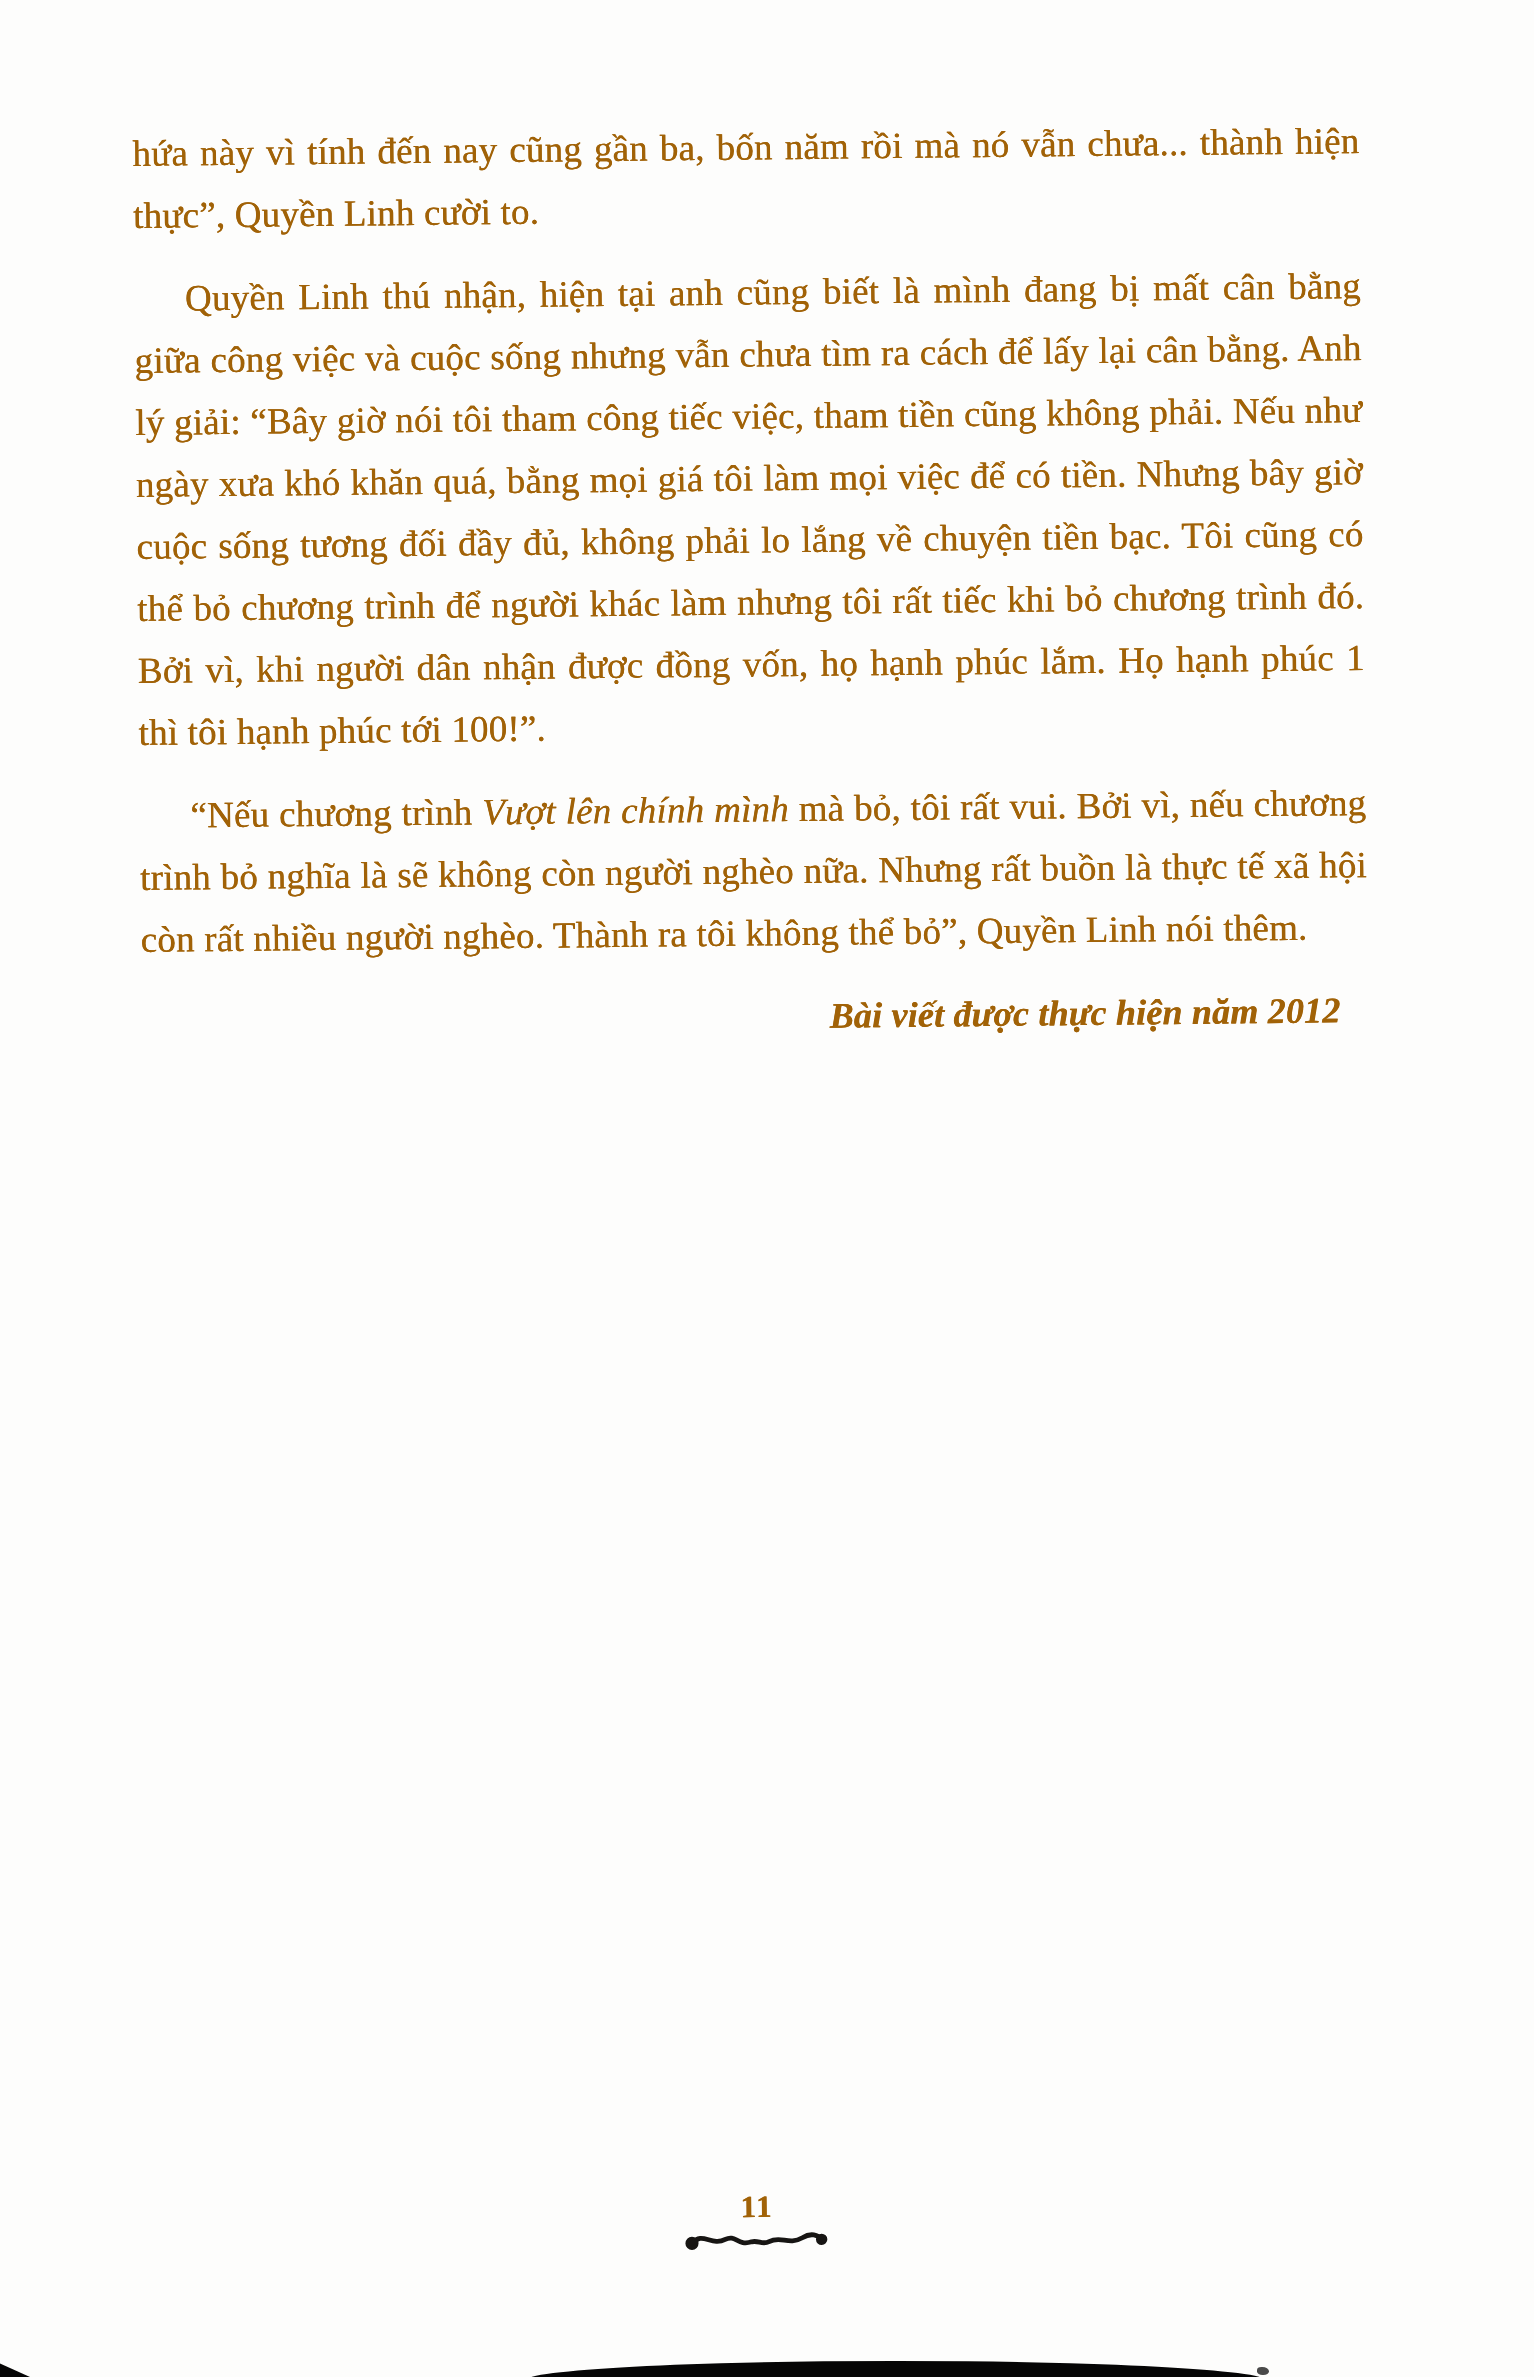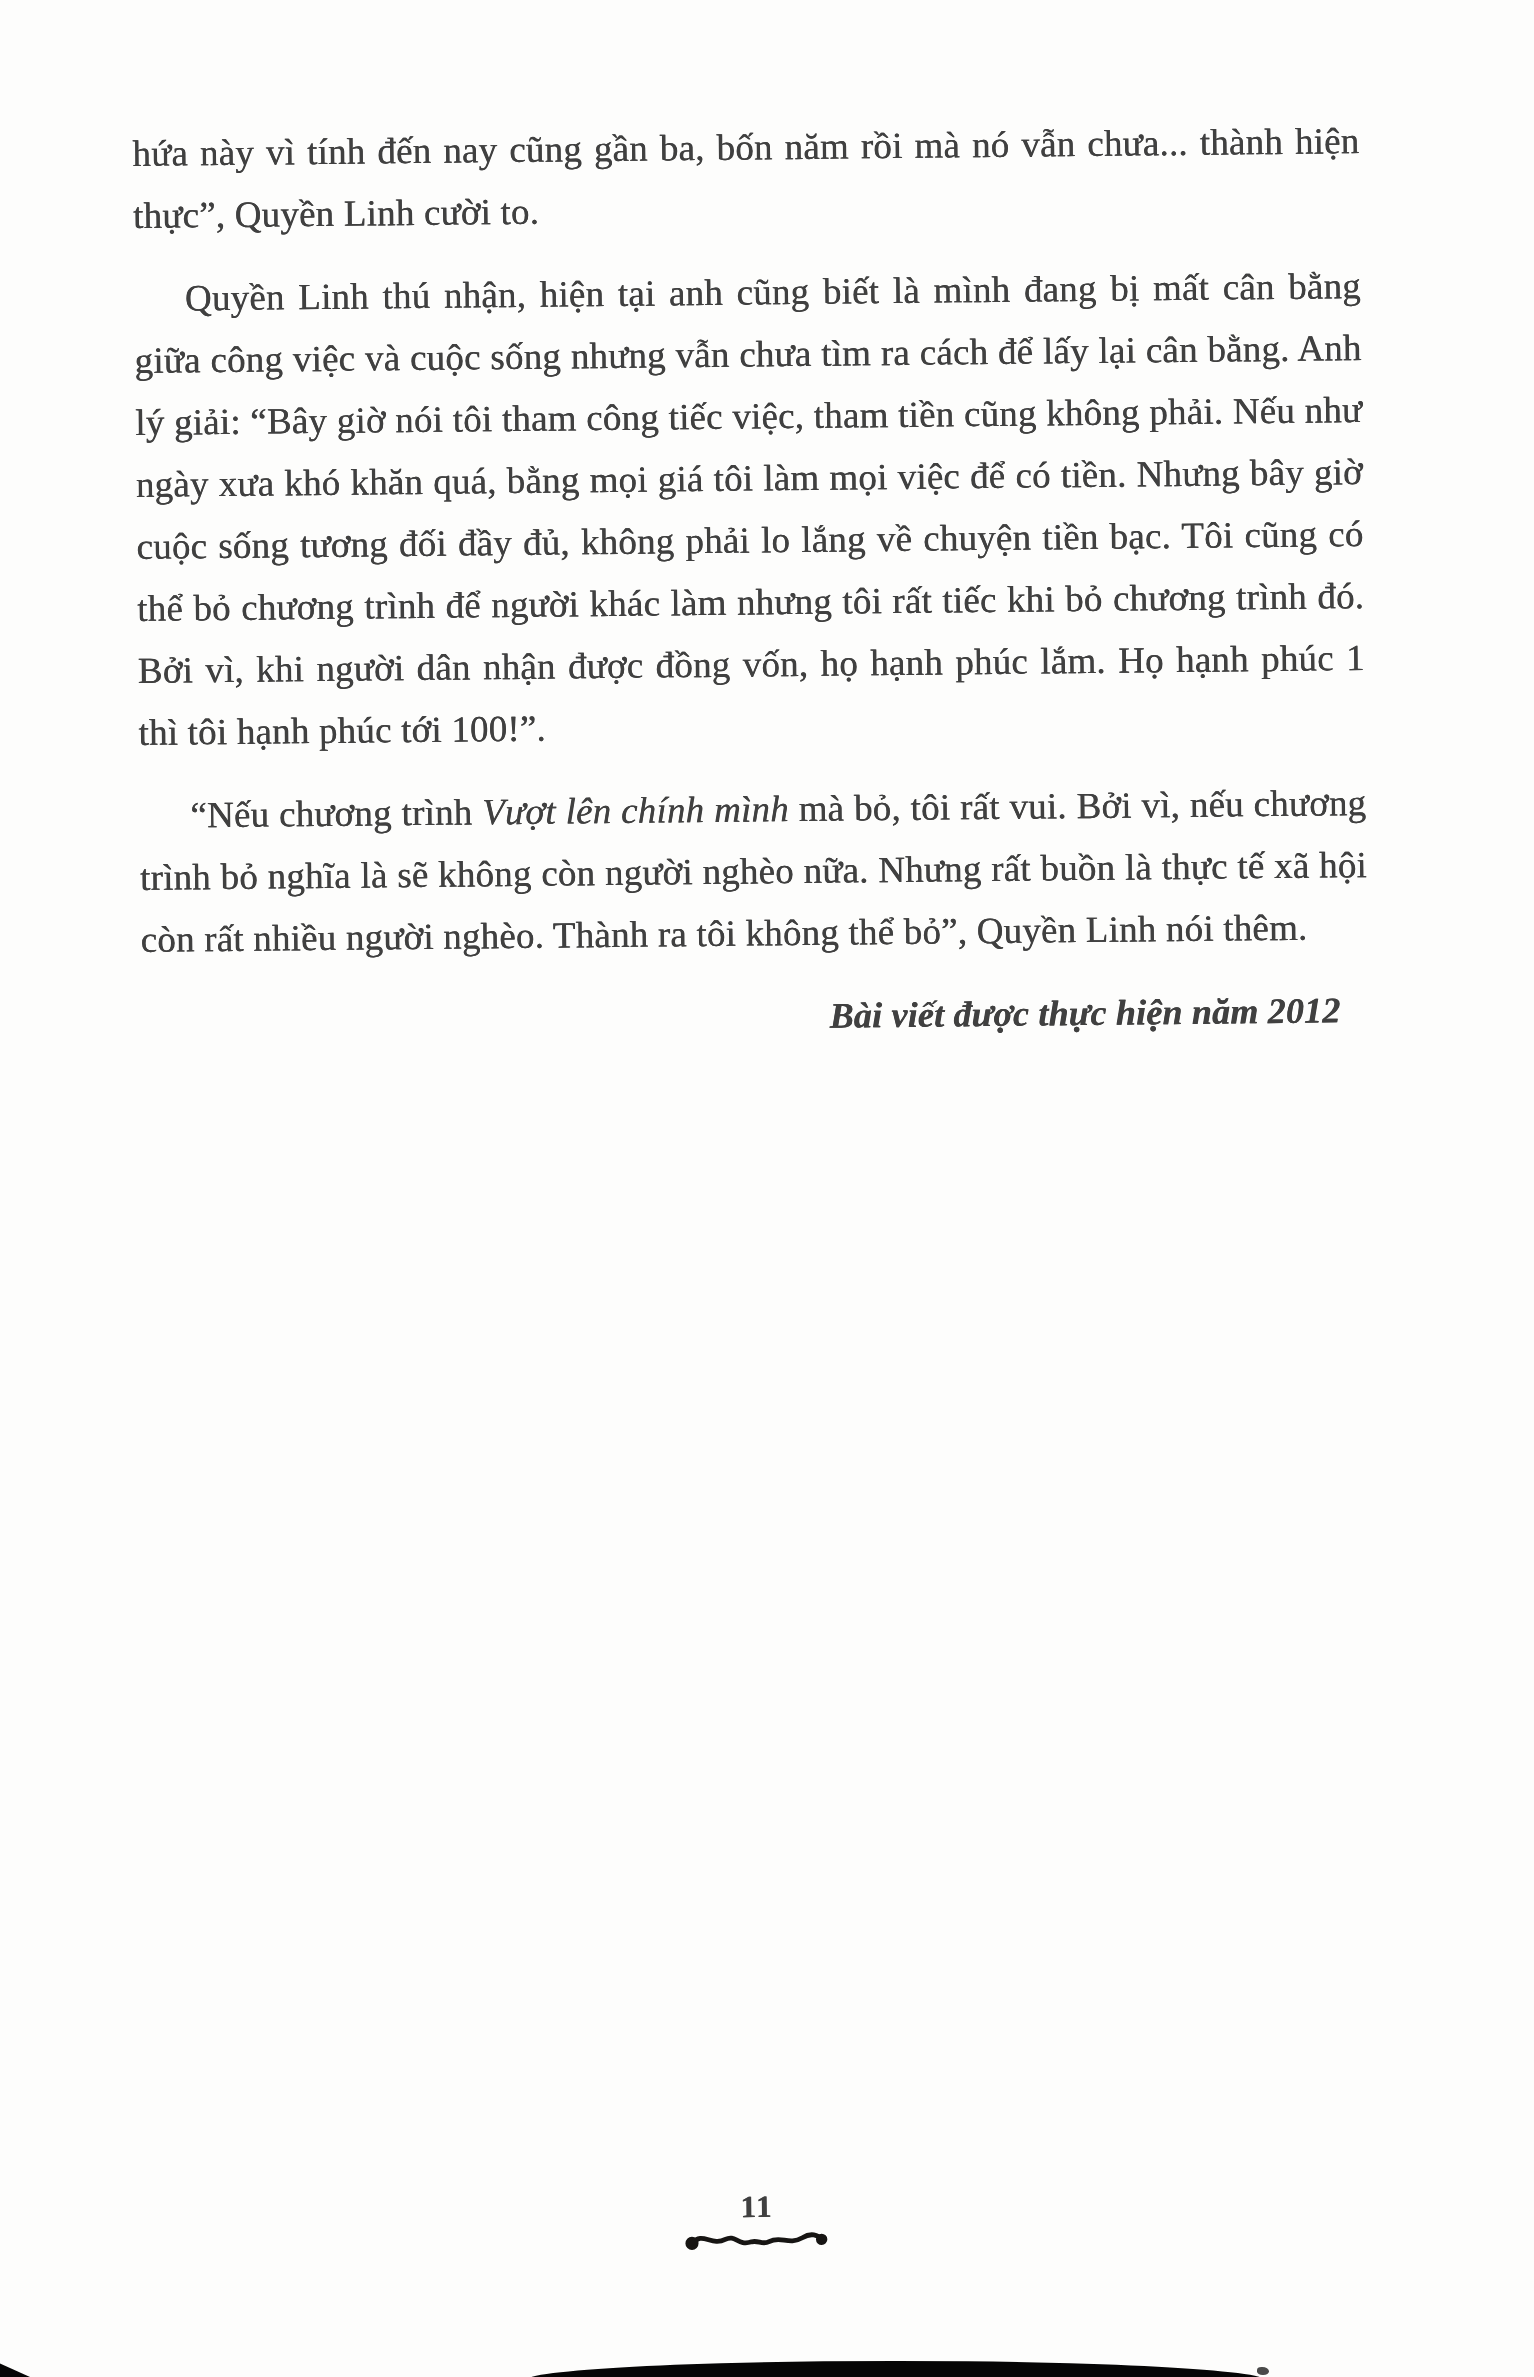--- a/index.html
+++ b/index.html
@@ -7,21 +7,21 @@
     padding: 0;
     background: #e8e8e8;
   }
   .page {
     position: relative;
     width: 1535px;
     height: 2377px;
     background: #fdfdfc;
     overflow: hidden;
     font-family: "Liberation Serif", "DejaVu Serif", serif;
-    color: #404040;
+    color: #a16207;
   }
   .text-block {
     position: absolute;
     left: 132px;
     top: 123px;
     width: 1227px;
     transform: rotate(-0.6deg);
     transform-origin: 0 0;
     font-size: 37px;
     line-height: 62px;

